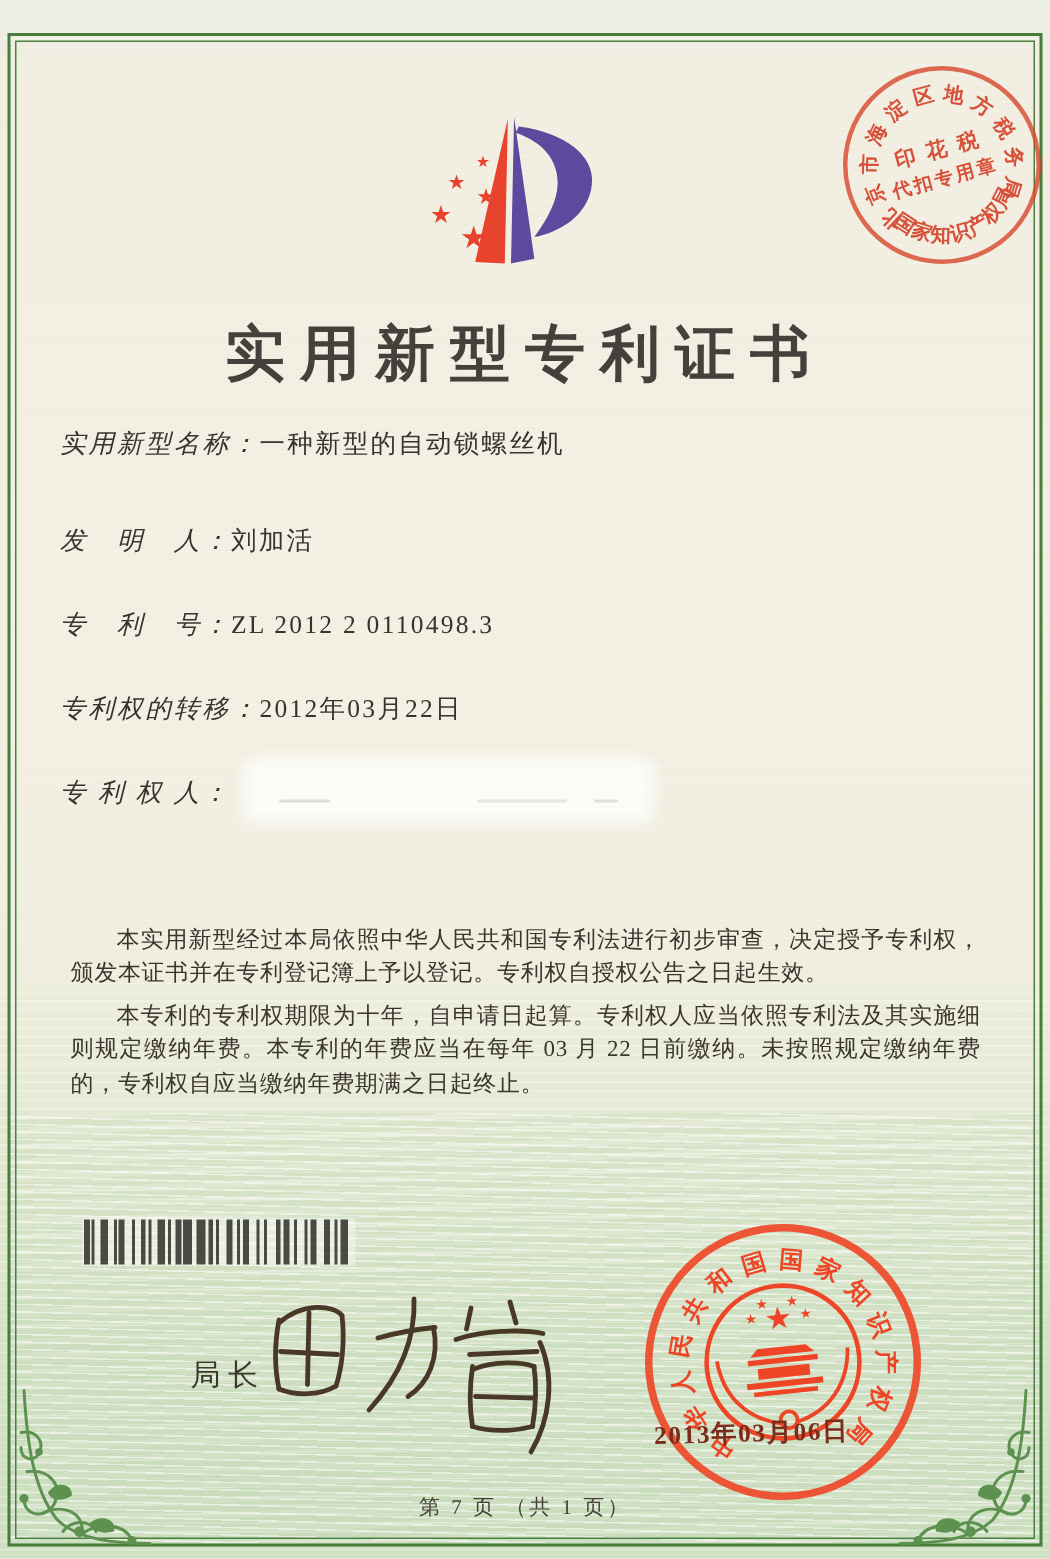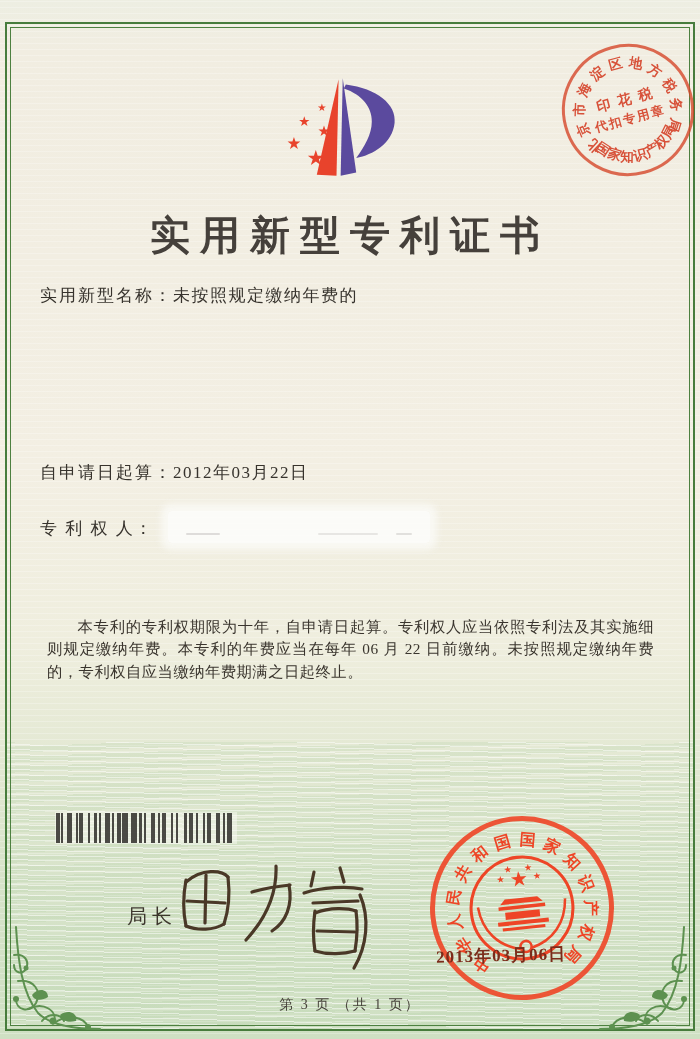--- a/index.html
+++ b/index.html
@@ -17,21 +17,21 @@
   .frame-outer{position:absolute;left:5px;right:5px;top:22px;bottom:8px;border:2.5px solid #477c3c;z-index:2;}
   .frame-inner{position:absolute;left:10px;right:10px;top:27px;bottom:13px;border:1px solid #4d8040;z-index:2;}
   .content{position:absolute;inset:0;z-index:3;}
 
   .cert-no{position:absolute;left:40px;top:76px;font-size:17px;letter-spacing:3px;color:#45403a;}
   .logo{position:absolute;left:267px;top:76px;}
   .title{position:absolute;left:0;right:0;top:184px;text-align:center;font-size:40px;font-weight:bold;
          letter-spacing:10px;color:#45403b;margin-top:24px;}
 
   .field{position:absolute;left:40px;font-size:17px;letter-spacing:1.5px;color:#37332d;white-space:nowrap;}
-  .field .lbl{letter-spacing:2px;}
+  .field .lbl{letter-spacing:2px;font-style:italic;}
   .f0{top:284px}.f1{top:349px}.f2{top:405px}.f3{top:461px}.f4{top:517px}.f5{top:575px}
   .redact{position:absolute;left:128px;top:-6px;width:262px;height:32px;
           background:rgba(252,252,250,.93);box-shadow:0 0 7px 7px rgba(250,250,247,.85);border-radius:4px;}
   .redact i{position:absolute;bottom:8px;height:2px;background:rgba(90,85,78,.18);border-radius:2px;}
 
   .paras{position:absolute;left:47px;top:616px;width:607px;font-size:15.3px;line-height:22.4px;
          color:#3a352e;text-align:justify;}
   .paras p{margin:0 0 6px 0;text-indent:2em;letter-spacing:.5px;}
 
   .barcode{position:absolute;left:55px;top:812px;height:30px;display:flex;align-items:stretch;
@@ -149,36 +149,43 @@
           <span style="transform: translate(24.4px, 39px) rotate(-32deg);">权</span>
           <span style="transform: translate(34.2px, 30.8px) rotate(-48deg);">局</span>
         </div>
       <div class="tax-center tc1">印 花 税</div>
       <div class="tax-center tc2">代扣专用章</div>
     </div>
 
     <div class="title">实用新型专利证书</div>
 
     <div class="field f0">
-      <span class="lbl">实用新型名称：</span><span>未按照规定缴纳年费的</span>
+      <span class="lbl">实用新型名称：</span><span>一种新型的自动锁螺丝机</span>
+    </div>
+    <div class="field f1">
+      <span class="lbl">发　明　人：</span><span>刘加活</span>
+    </div>
+    <div class="field f2">
+      <span class="lbl">专　利　号：</span><span>ZL 2012 2 0110498.3</span>
     </div>
     <div class="field f3">
-      <span class="lbl">自申请日起算：</span><span>2012年03月22日</span>
+      <span class="lbl">专利权的转移：</span><span>2012年03月22日</span>
     </div>
     <div class="field f4">
       <span class="lbl">专 利 权 人：</span><span></span>
       <span class="redact">
         <i style="left:18px;width:34px;"></i>
         <i style="left:150px;width:60px;opacity:.7;"></i>
         <i style="left:228px;width:16px;opacity:.9;"></i>
       </span>
     </div>
 
     <div class="paras">
-      <p>本专利的专利权期限为十年，自申请日起算。专利权人应当依照专利法及其实施细则规定缴纳年费。本专利的年费应当在每年 06 月 22 日前缴纳。未按照规定缴纳年费的，专利权自应当缴纳年费期满之日起终止。</p>
+      <p>本实用新型经过本局依照中华人民共和国专利法进行初步审查，决定授予专利权，颁发本证书并在专利登记簿上予以登记。专利权自授权公告之日起生效。</p>
+      <p>本专利的专利权期限为十年，自申请日起算。专利权人应当依照专利法及其实施细则规定缴纳年费。本专利的年费应当在每年 03 月 22 日前缴纳。未按照规定缴纳年费的，专利权自应当缴纳年费期满之日起终止。</p>
     </div>
 
     <div class="barcode">
         <i style="width: 3.6px;"></i>
         <i style="background: transparent; width: 1.8px;"></i>
         <i style="width: 1.8px;"></i>
         <i style="background: transparent; width: 3.6px;"></i>
         <i style="width: 5.4px;"></i>
         <i style="background: transparent; width: 3.6px;"></i>
         <i style="width: 1.8px;"></i>
@@ -294,15 +301,15 @@
         </g>
         <g fill="none" stroke="#ee4526" stroke-width="2.5">
           <path d="M12,50 C14,74 28,90 50,95"></path>
           <path d="M98,50 C96,74 82,90 60,95"></path>
           <circle cx="55" cy="93" r="5.5"></circle>
         </g>
       </svg>
     </div>
     <div class="seal-date">2013年03月06日</div>
 
-    <div class="footer">第 3 页 （共 1 页）</div>
+    <div class="footer">第 7 页 （共 1 页）</div>
   </div>
 </div>
 
 </body></html>

